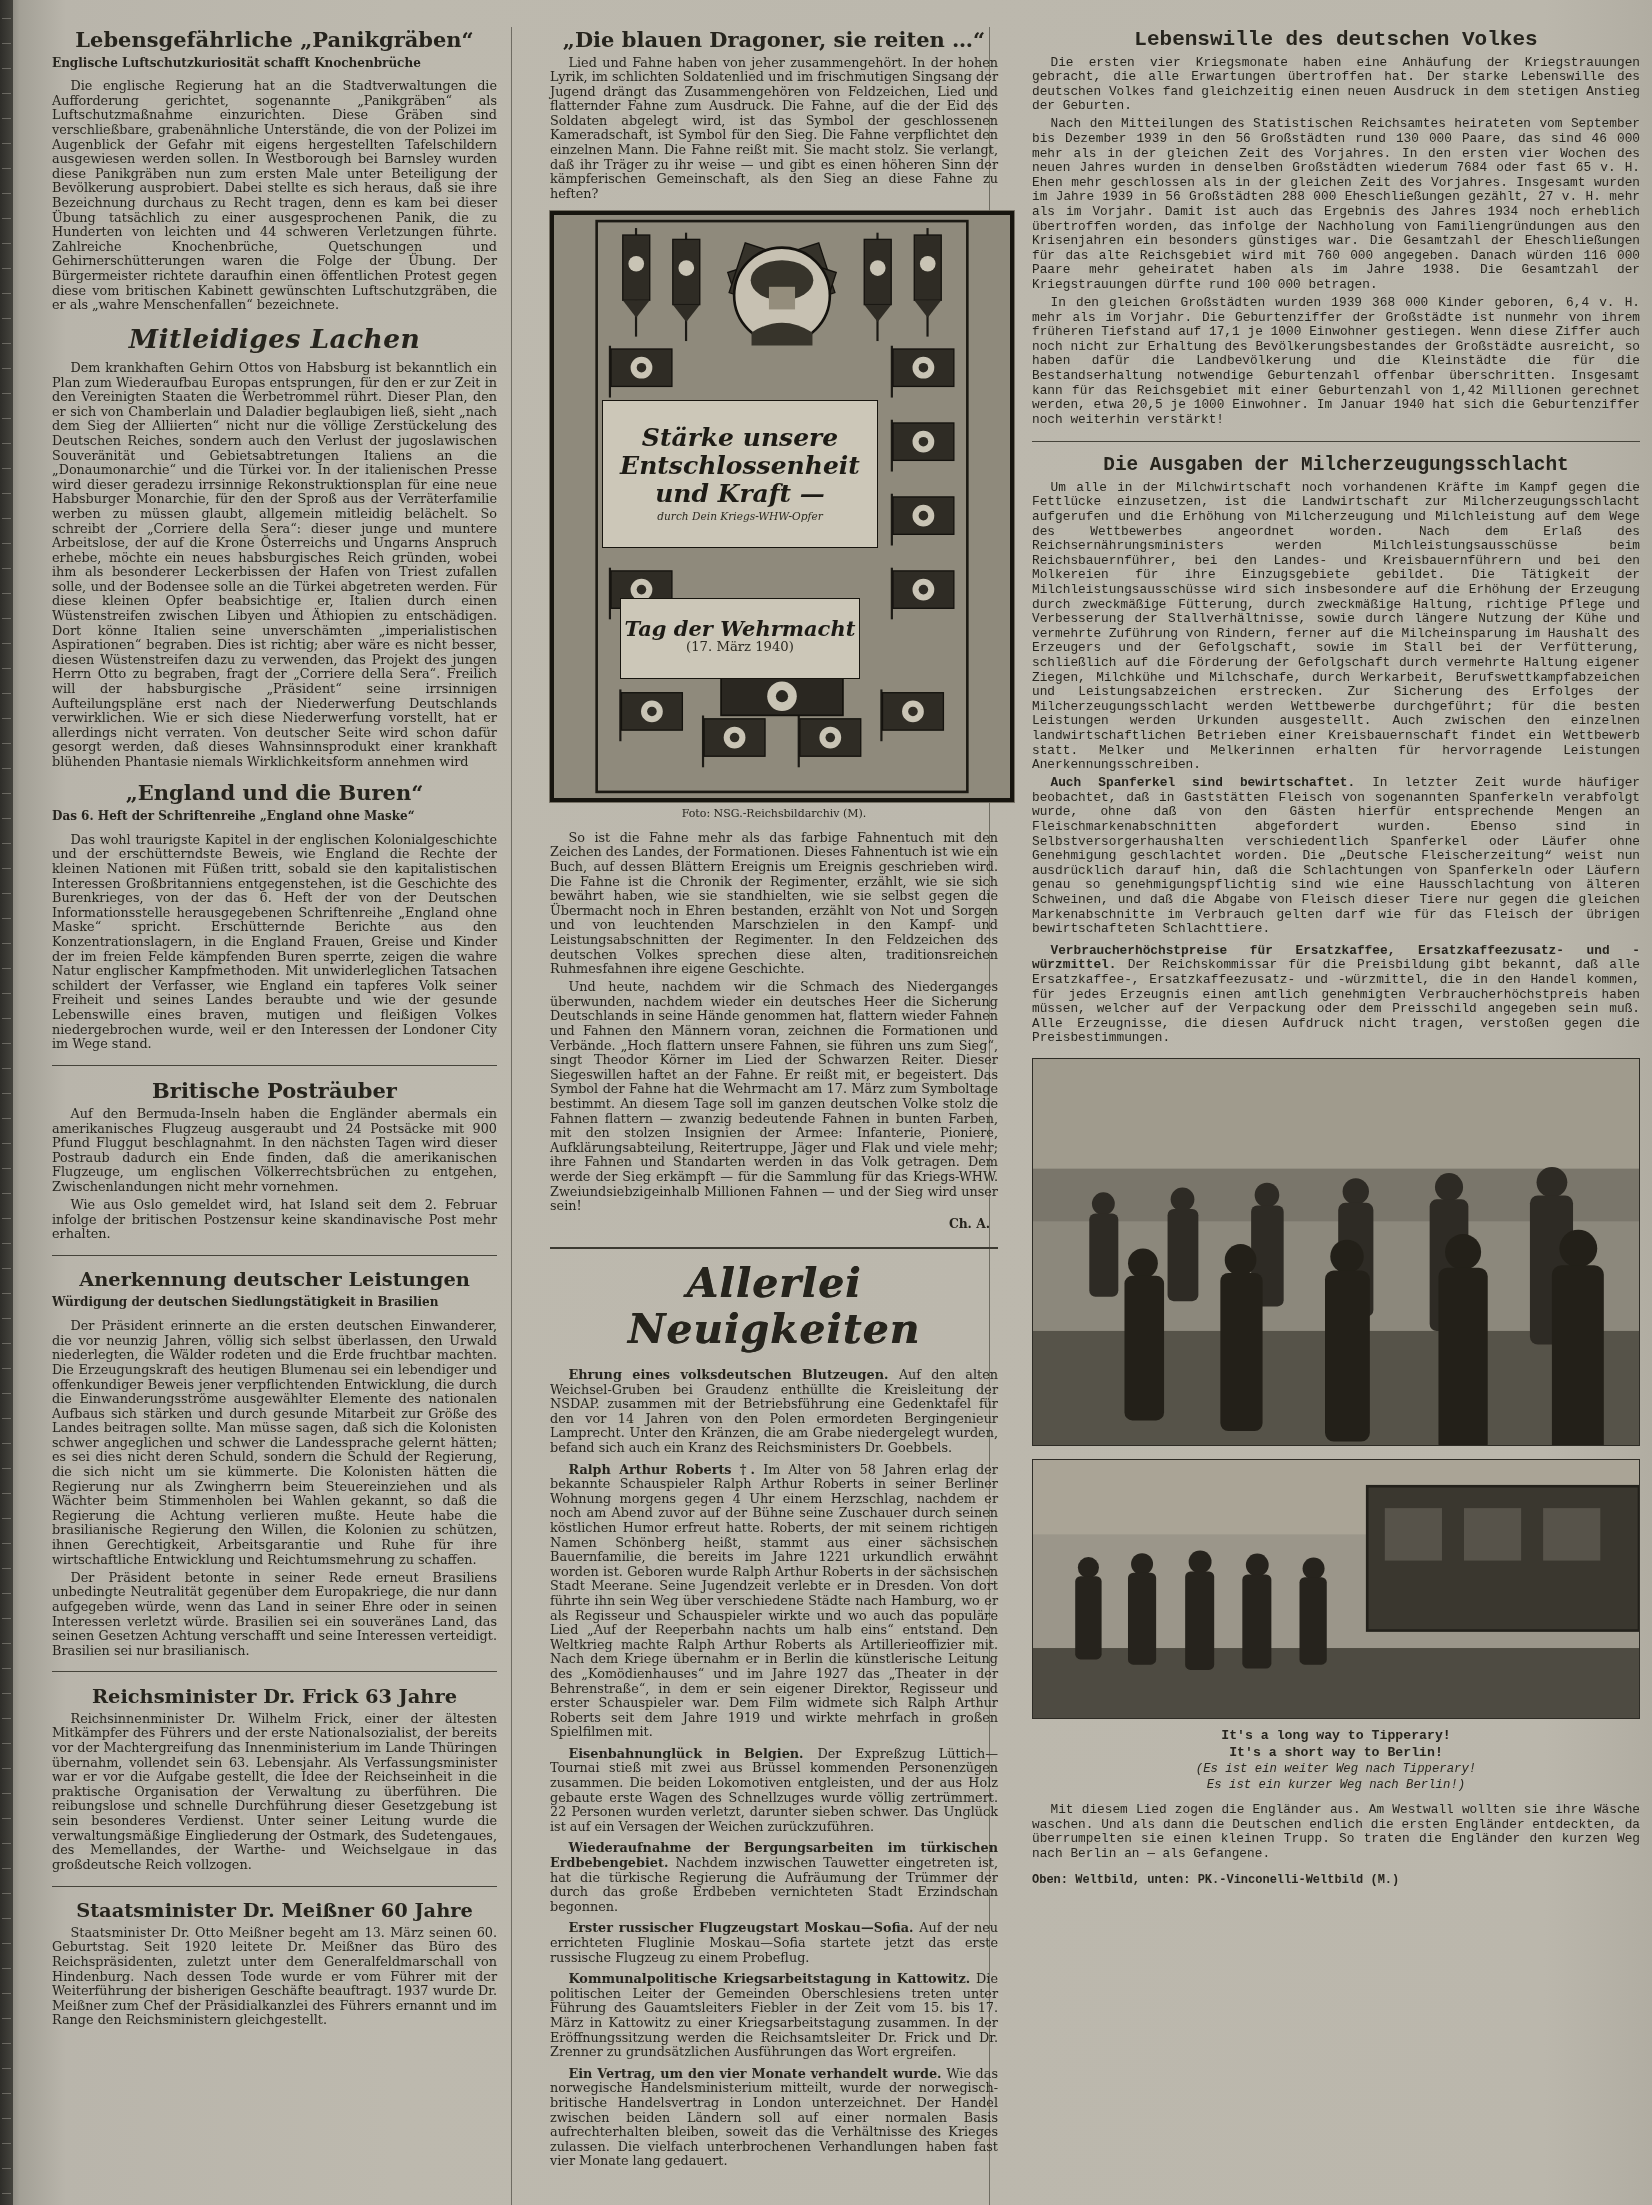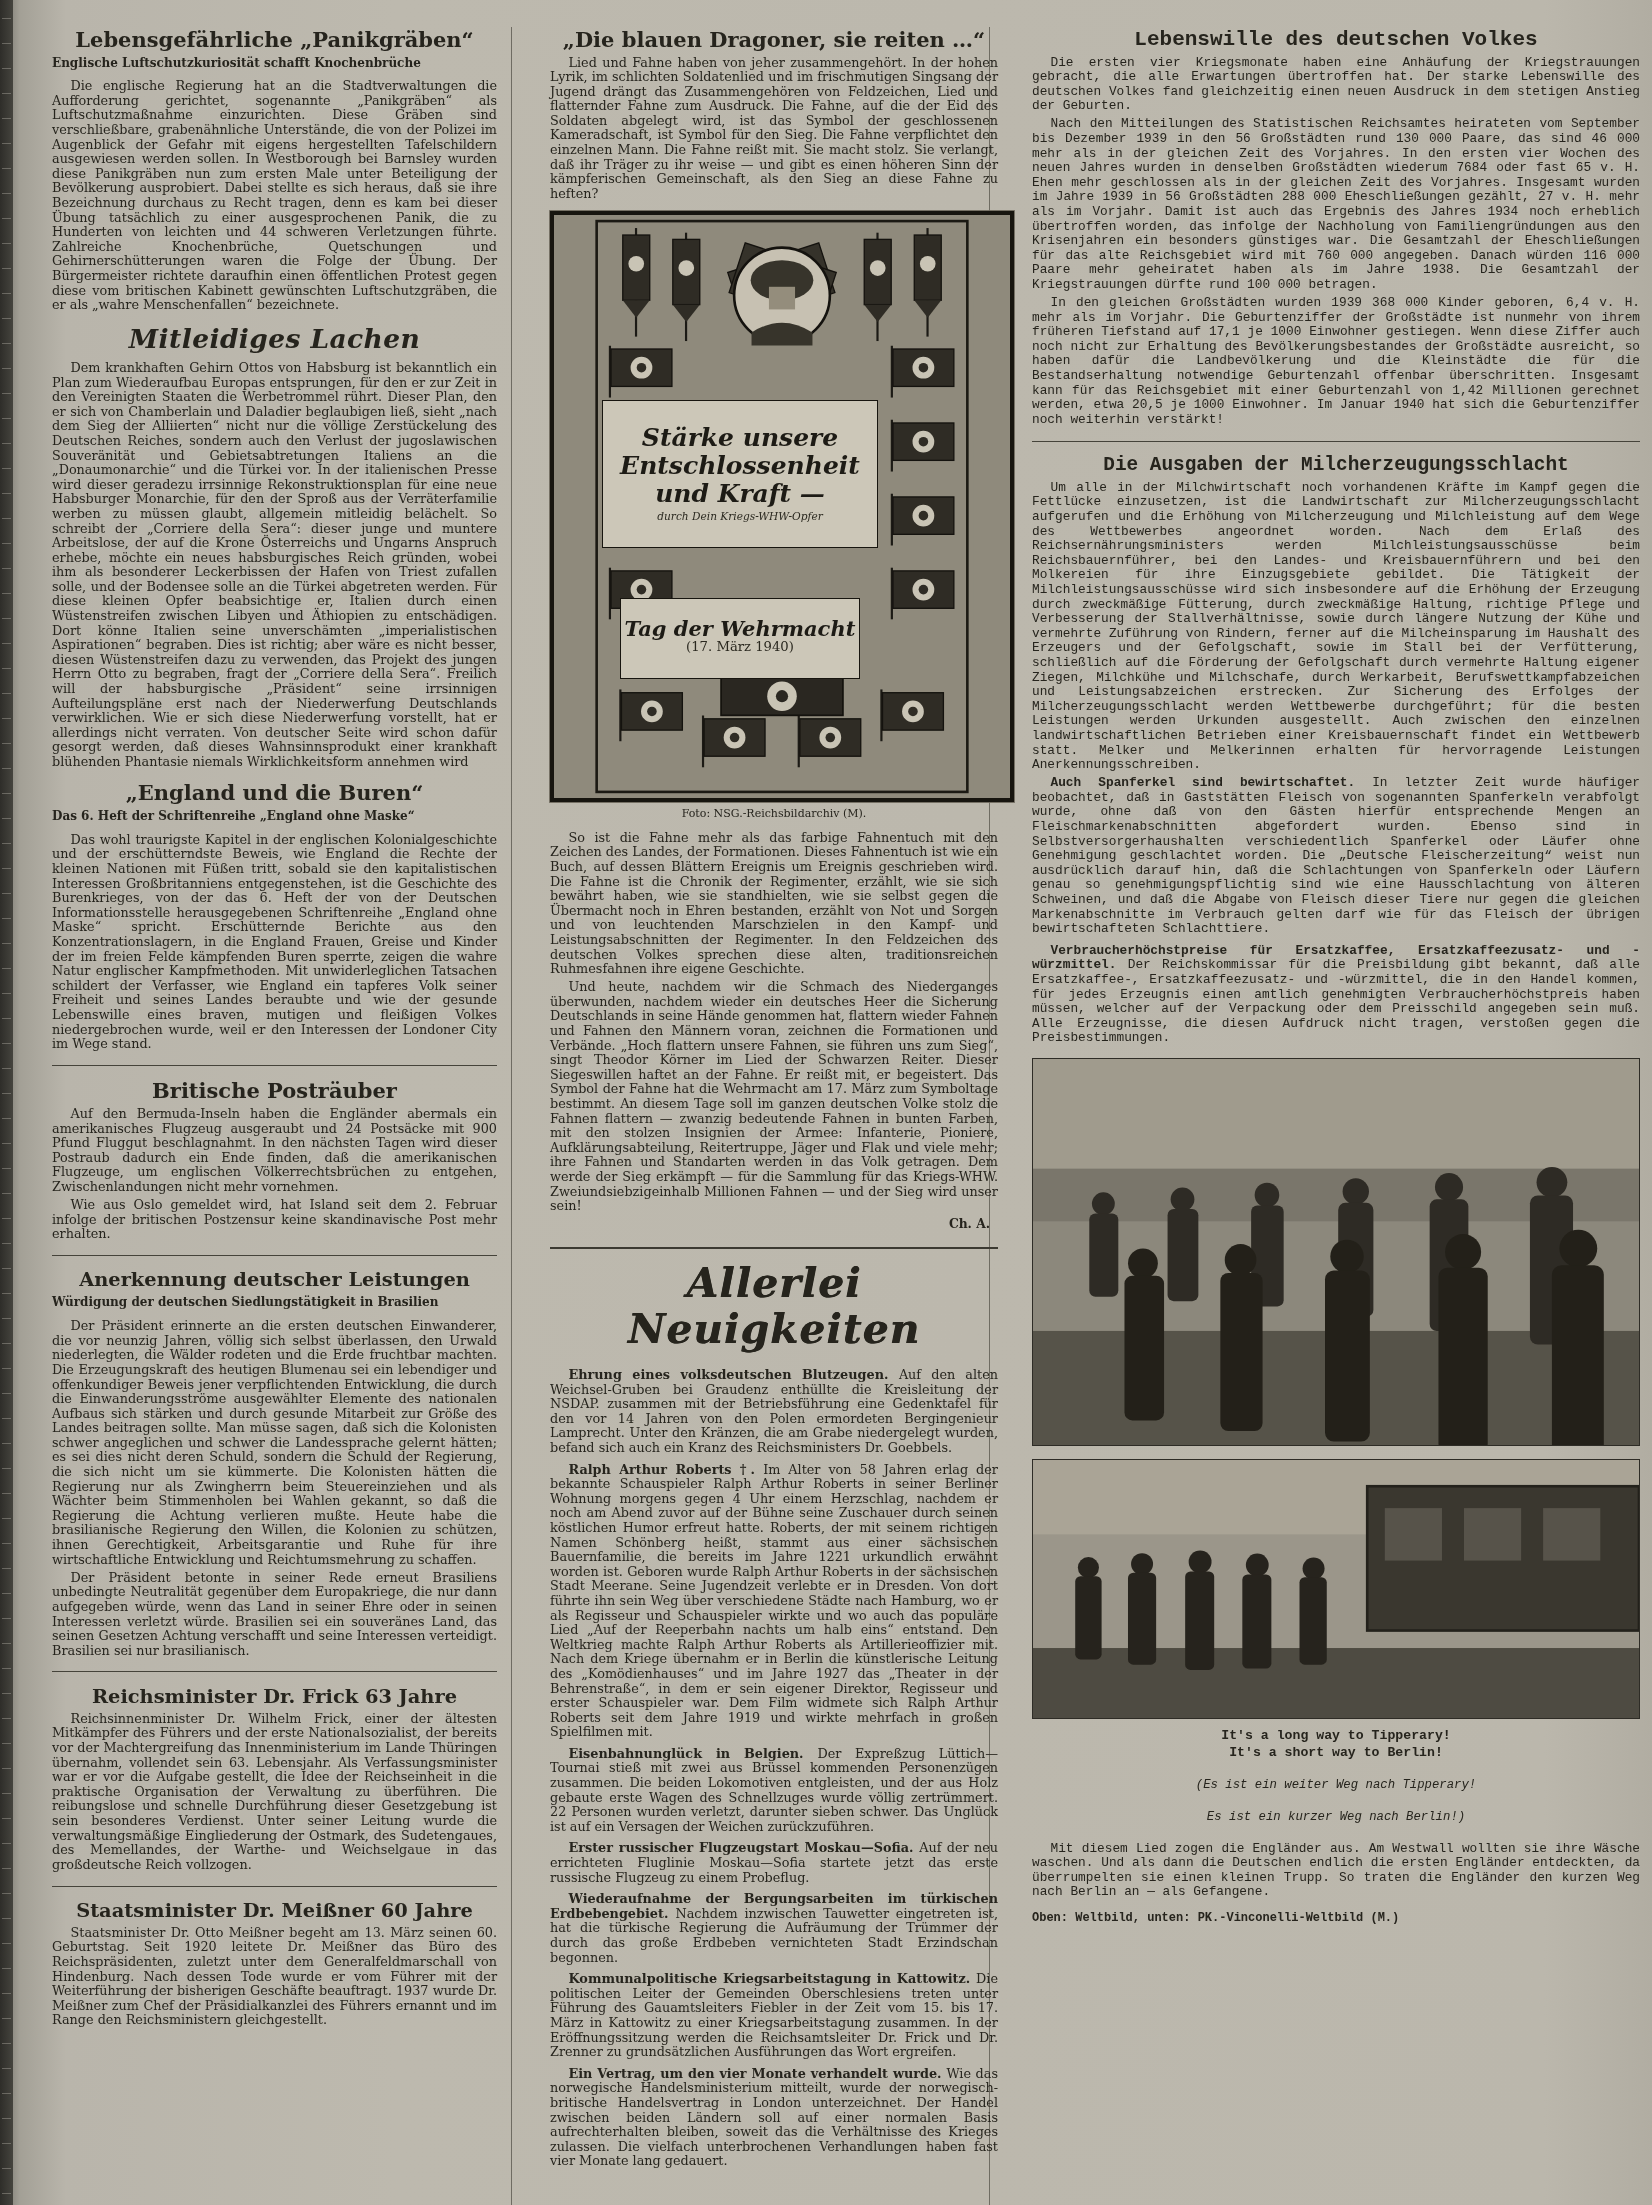--- a/index.html
+++ b/index.html
@@ -61,21 +61,21 @@
   figcaption.poster-cap{font-size:11px;text-align:center;text-indent:0;margin:4.4px 0 9.7px;}
 
   
   figure.photo{position:relative;width:608px;margin:12.3px 0 0;border:1.3px solid #2e2c26;box-sizing:border-box;}
   figure.photo svg{display:block;width:100%;height:100%;}
   .photo1{height:388px;}
   .photo2{height:260px;margin-top:6.2px;}
 
   .tip-caption{text-align:center;margin-top:8.8px;}
   .tip-bold{font-weight:bold;font-size:13.2px;line-height:1.3;text-indent:0;margin:0;}
-  .tip-ital{font-style:italic;font-size:12.3px;line-height:1.3;text-indent:0;margin:16px;}
+  .tip-ital{font-style:italic;font-size:12.3px;line-height:1.3;text-indent:0;margin:0;}
   .closing{margin-top:9.7px;}
   .credit{font-size:12px;font-weight:bold;text-indent:0;margin-top:11.5px;}
 </style>
 </head>
 <body>
 
 <div class="page">
   <div class="edge-strip"></div>
   <div class="edge-marks"></div>
   <div class="rule-v rule-v1"></div>
@@ -220,22 +220,22 @@
         </div>
       <div class="signature">Ch. A.</div>
     </article>
 
     <section class="news">
       <h2 class="news-title">Allerlei Neuigkeiten</h2>
       <div class="body">
           <p><span class="lead">Ehrung eines volksdeutschen Blutzeugen. </span>Auf den alten Weichsel-Gruben bei Graudenz enthüllte die Kreisleitung der NSDAP. zusammen mit der Betriebsführung eine Gedenktafel für den vor 14 Jahren von den Polen ermordeten Bergingenieur Lamprecht. Unter den Kränzen, die am Grabe niedergelegt wurden, befand sich auch ein Kranz des Reichsministers Dr. Goebbels.</p>
           <p><span class="lead">Ralph Arthur Roberts †. </span>Im Alter von 58 Jahren erlag der bekannte Schauspieler Ralph Arthur Roberts in seiner Berliner Wohnung morgens gegen 4 Uhr einem Herzschlag, nachdem er noch am Abend zuvor auf der Bühne seine Zuschauer durch seinen köstlichen Humor erfreut hatte. Roberts, der mit seinem richtigen Namen Schönberg heißt, stammt aus einer sächsischen Bauernfamilie, die bereits im Jahre 1221 urkundlich erwähnt worden ist. Geboren wurde Ralph Arthur Roberts in der sächsischen Stadt Meerane. Seine Jugendzeit verlebte er in Dresden. Von dort führte ihn sein Weg über verschiedene Städte nach Hamburg, wo er als Regisseur und Schauspieler wirkte und wo auch das populäre Lied „Auf der Reeperbahn nachts um halb eins“ entstand. Den Weltkrieg machte Ralph Arthur Roberts als Artillerieoffizier mit. Nach dem Kriege übernahm er in Berlin die künstlerische Leitung des „Komödienhauses“ und im Jahre 1927 das „Theater in der Behrenstraße“, in dem er sein eigener Direktor, Regisseur und erster Schauspieler war. Dem Film widmete sich Ralph Arthur Roberts seit dem Jahre 1919 und wirkte mehrfach in großen Spielfilmen mit.</p>
           <p><span class="lead">Eisenbahnunglück in Belgien. </span>Der Expreßzug Lüttich—Tournai stieß mit zwei aus Brüssel kommenden Personenzügen zusammen. Die beiden Lokomotiven entgleisten, und der aus Holz gebaute erste Wagen des Schnellzuges wurde völlig zertrümmert. 22 Personen wurden verletzt, darunter sieben schwer. Das Unglück ist auf ein Versagen der Weichen zurückzuführen.</p>
+          <p><span class="lead">Wiederaufnahme der Bergungsarbeiten im türkischen Erdbebengebiet. </span>Nachdem inzwischen Tauwetter eingetreten ist, hat die türkische Regierung die Aufräumung der Trümmer der durch das große Erdbeben vernichteten Stadt Erzindschan begonnen.</p>
           <p><span class="lead">Erster russischer Flugzeugstart Moskau—Sofia. </span>Auf der neu errichteten Fluglinie Moskau—Sofia startete jetzt das erste russische Flugzeug zu einem Probeflug.</p>
-          <p><span class="lead">Wiederaufnahme der Bergungsarbeiten im türkischen Erdbebengebiet. </span>Nachdem inzwischen Tauwetter eingetreten ist, hat die türkische Regierung die Aufräumung der Trümmer der durch das große Erdbeben vernichteten Stadt Erzindschan begonnen.</p>
           <p><span class="lead">Kommunalpolitische Kriegsarbeitstagung in Kattowitz. </span>Die politischen Leiter der Gemeinden Oberschlesiens treten unter Führung des Gauamtsleiters Fiebler in der Zeit vom 15. bis 17. März in Kattowitz zu einer Kriegsarbeitstagung zusammen. In der Eröffnungssitzung werden die Reichsamtsleiter Dr. Frick und Dr. Zrenner zu grundsätzlichen Ausführungen das Wort ergreifen.</p>
           <p><span class="lead">Ein Vertrag, um den vier Monate verhandelt wurde. </span>Wie das norwegische Handelsministerium mitteilt, wurde der norwegisch-britische Handelsvertrag in London unterzeichnet. Der Handel zwischen beiden Ländern soll auf einer normalen Basis aufrechterhalten bleiben, soweit das die Verhältnisse des Krieges zulassen. Die vielfach unterbrochenen Verhandlungen haben fast vier Monate lang gedauert.</p>
         </div>
     </section>
 
   </div>
 
   <div class="col col3">
 
     <article>

